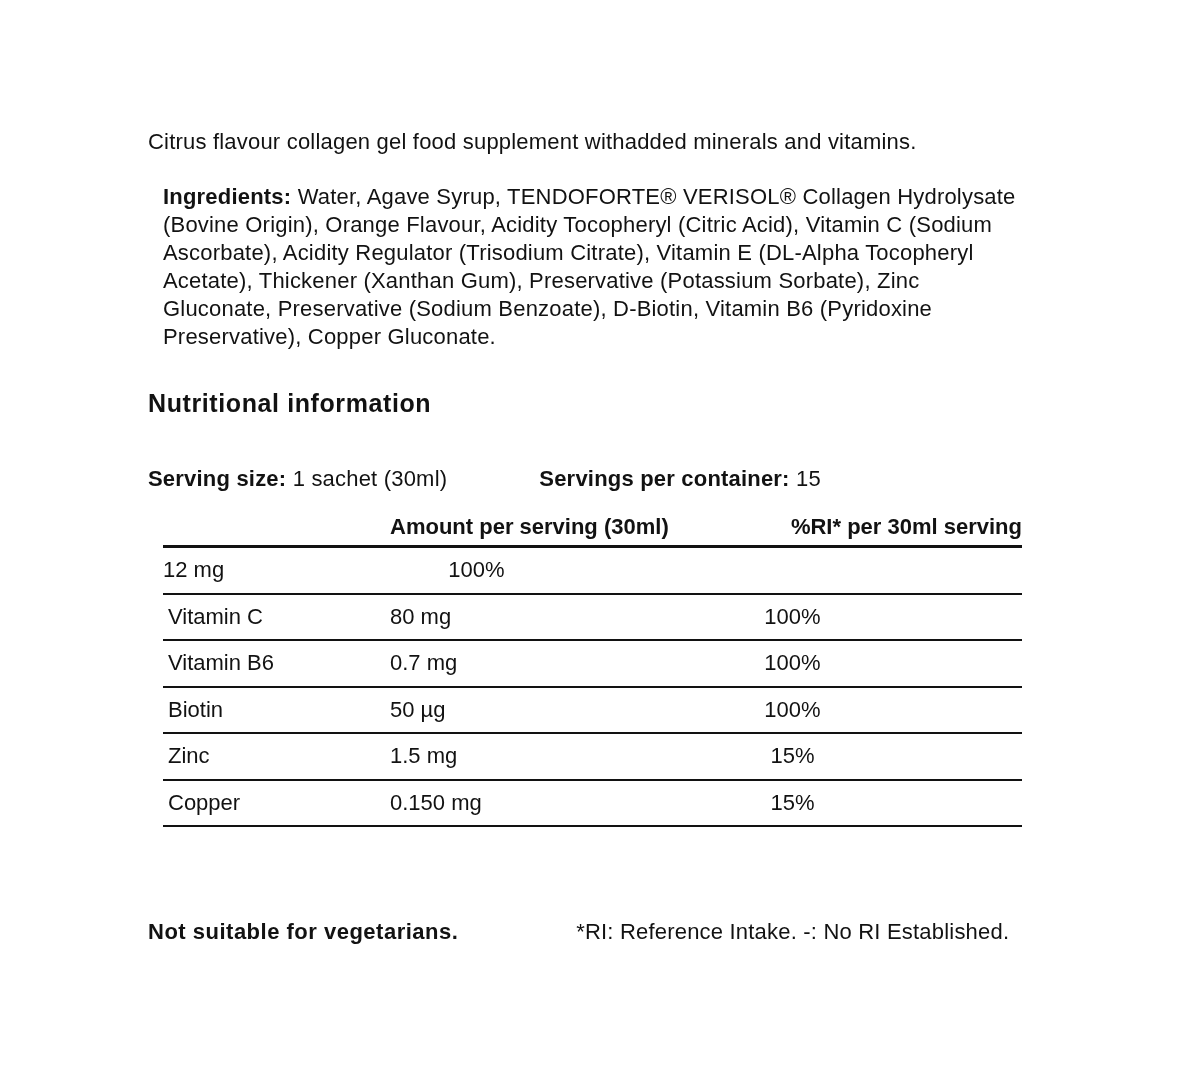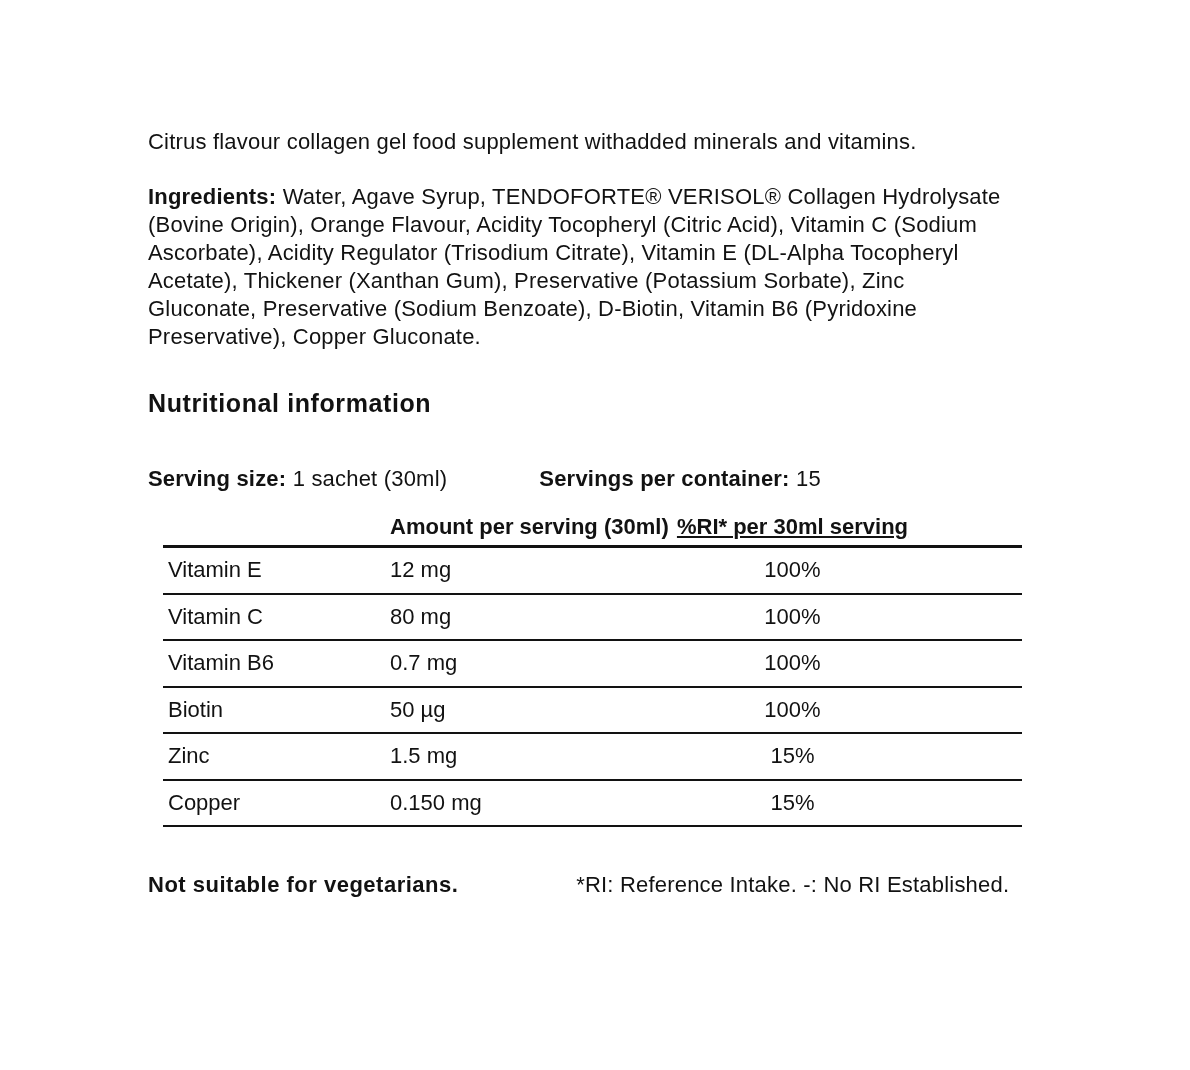--- a/index.html
+++ b/index.html
@@ -25,21 +25,21 @@
     line-height: 24px;
     letter-spacing: 0.2px;
     font-weight: 400;
   }
   .ingredients {
     margin-top: 29px;
     font-size: 22px;
     line-height: 28px;
     letter-spacing: 0.2px;
   }
-  .ingredients .line { white-space: nowrap; }
+  .ingredients .line { white-space: nowrap; margin-left: 15px; }
   .bold { font-weight: 700; }
   .section-title {
     margin-top: 38px;
     font-size: 25px;
     font-weight: 700;
     letter-spacing: 0.6px;
   }
   .serving-line {
     margin-top: 48px;
     font-size: 22px;
@@ -66,31 +66,32 @@
   .trow.header-row {
     height: 39px;
     border-bottom: 3px solid #121212;
     font-weight: 700;
     align-items: center;
   }
   .trow.last-row { border-bottom: 3px solid #121212; }
   .cell-name { padding-left: 5px; white-space: nowrap; }
   .cell-amount { white-space: nowrap; overflow: visible; }
   .cell-ri { text-align: center; white-space: nowrap; }
-  .header-row .cell-ri { text-align: center; text-decoration: underline; }
+  .header-row .cell-ri { text-align: right; }
   .footer {
     margin-top: 45px;
     font-size: 22px;
     white-space: nowrap;
   }
   .footnote-left {
     display: inline-block;
     width: 422px;
     font-weight: 700;
     letter-spacing: 0.5px;
+    margin-top: 47px;
   }
   .footnote-right { letter-spacing: 0.2px; }
 </style>
 </head>
 <body>
 
 <div class="page">
   <div class="content">
 
     <p class="intro">Citrus flavour collagen gel food supplement withadded minerals and vitamins.</p>
@@ -121,21 +122,20 @@
     </div>
 
     <div class="ntable">
       <div class="trow header-row">
         <div class="cell-name"></div>
         <div class="cell-amount">Amount per serving (30ml)</div>
         <div class="cell-ri">%RI* per 30ml serving</div>
       </div>
 
       <div class="trow">
-        <div class="cell-name">Vitamin E</div>
         <div class="cell-amount">12 mg</div>
         <div class="cell-ri">100%</div>
       </div>
       <div class="trow">
         <div class="cell-name">Vitamin C</div>
         <div class="cell-amount">80 mg</div>
         <div class="cell-ri">100%</div>
       </div>
       <div class="trow">
         <div class="cell-name">Vitamin B6</div>

